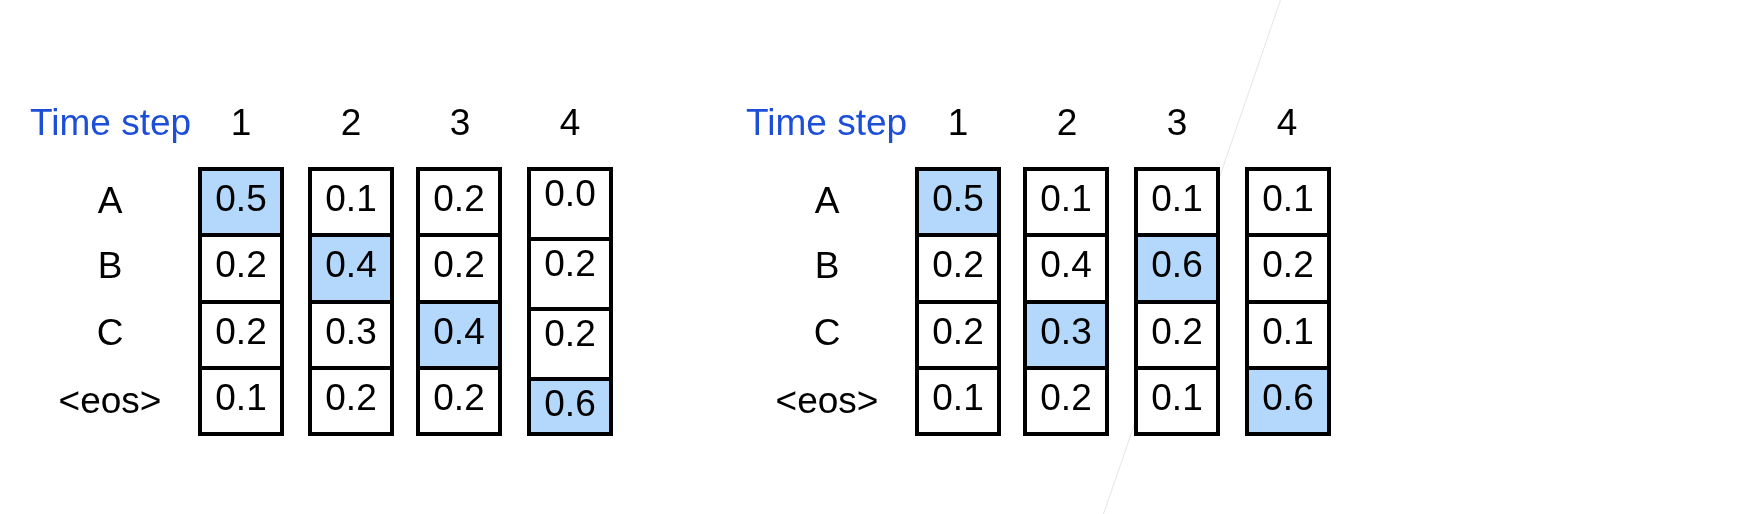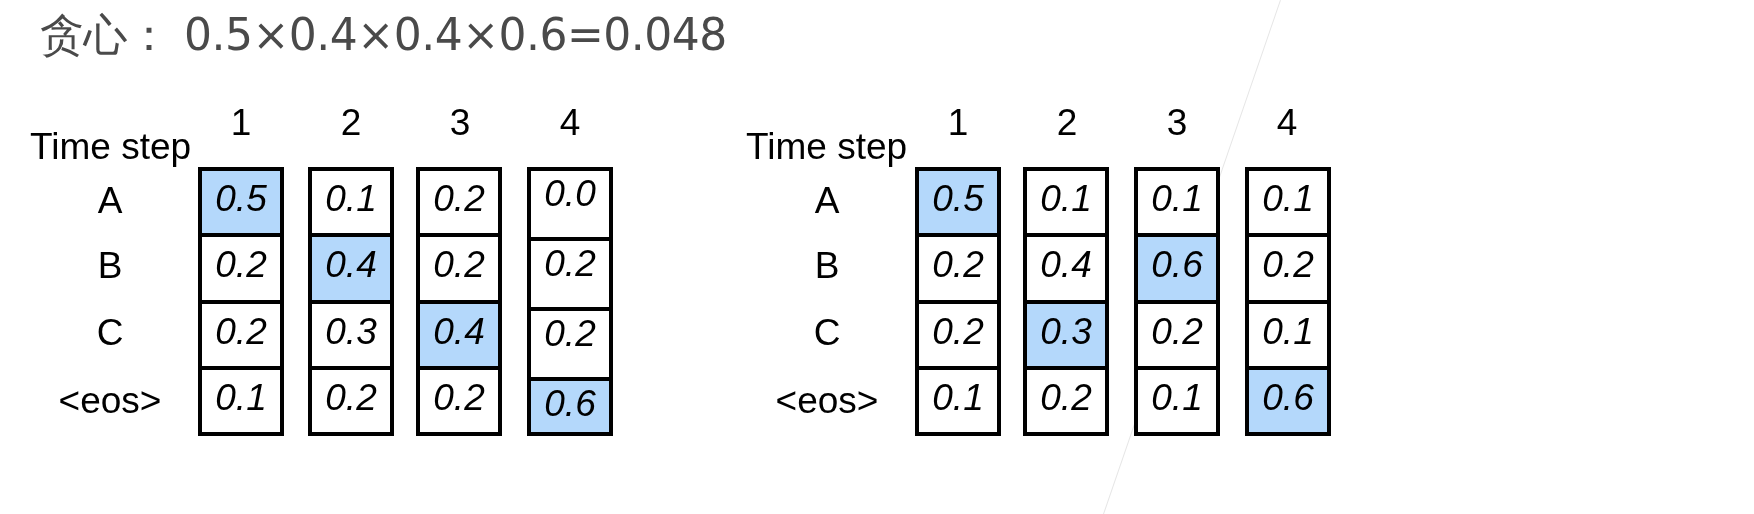--- a/index.html
+++ b/index.html
@@ -1,41 +1,40 @@
 <!DOCTYPE html>
 <html><head>
 <meta charset="utf-8">
 <style>
   html, body { margin: 0; padding: 0; background: #ffffff; }
   body { width: 1754px; height: 514px; position: relative; overflow: hidden;
          font-family: "Liberation Sans", "DejaVu Sans", sans-serif; }
   .title { position: absolute; top: 6px; font-size: 44px; color: #4a4a4a; white-space: nowrap;
            font-family: "DejaVu Sans", "Liberation Sans", sans-serif; letter-spacing: -0.5px; }
   .panel { position: absolute; top: 0; left: 0; width: 100%; height: 100%; }
-  .header-label { position: absolute; top: 102px; font-size: 37px; color: #000000; white-space: nowrap; margin-top: 24px; }
+  .header-label { position: absolute; top: 102px; font-size: 37px; color: #1d4ed8; white-space: nowrap; }
   .col-num { position: absolute; top: 102px; font-size: 37px; color: #000; width: 88px; text-align: center; }
   .row-label { position: absolute; font-size: 37px; color: #000; width: 120px; text-align: center; }
   .column { position: absolute; top: 167px; width: 86px; height: 269px;
             border: 4px solid #000; box-sizing: border-box; background: #fff;
             display: flex; flex-direction: column; }
   .cell { flex: 1; display: flex; align-items: center; justify-content: center;
-          font-size: 37px; color: #000; box-sizing: border-box; font-style: italic; }
+          font-size: 37px; color: #000; box-sizing: border-box; }
   .cell + .cell { border-top: 4px solid #000; }
   .cell.sel { background: #b4d8fb; }
   .cell-text { margin-top: -6px; }
   .artifact { position: absolute; left: 1100px; top: 0; width: 1px; height: 560px;
               background: #e6e6e6; transform-origin: top left; }
 </style>
 </head>
 <body>
 
 <div class="artifact" style="transform: rotate(19deg); left:1280px;"></div>
 
 <div class="panel">
-  <div class="title" style="left:40px;">贪心： 0.5×0.4×0.4×0.6=0.048</div>
   <div class="header-label" style="left:30px;">Time step</div>
   <div class="col-num" style="left:197px;">1</div>
   <div class="col-num" style="left:307px;">2</div>
   <div class="col-num" style="left:416px;">3</div>
   <div class="col-num" style="left:526px;">4</div>
 
   <div class="row-label" style="left:50px; top:180px;">A</div>
   <div class="row-label" style="left:50px; top:245px;">B</div>
   <div class="row-label" style="left:50px; top:312px;">C</div>
   <div class="row-label" style="left:50px; top:380px;">&lt;eos&gt;</div>

